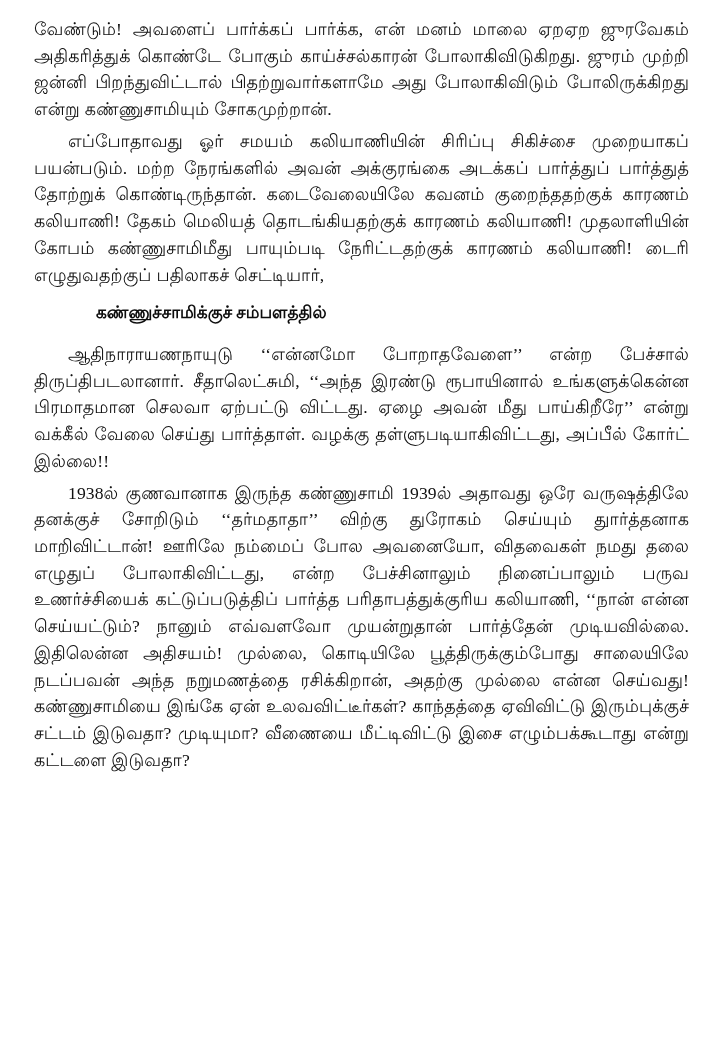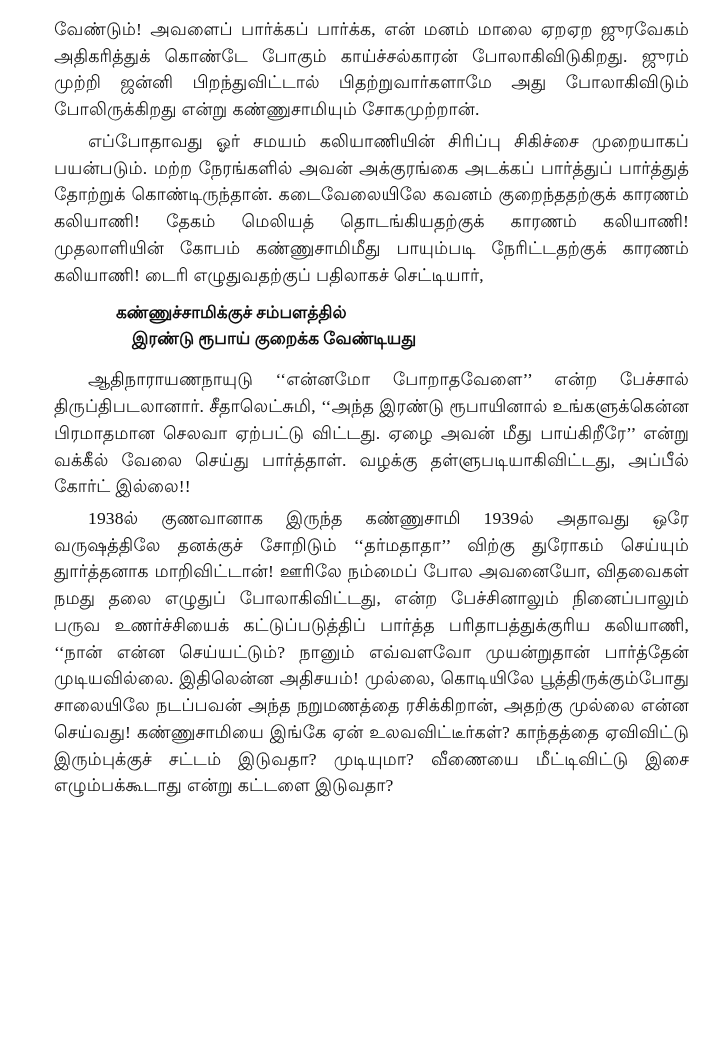--- a/index.html
+++ b/index.html
@@ -12,21 +12,21 @@
     height: 1058px;
     font-family: "Liberation Serif", "DejaVu Serif", serif;
     color: #121212;
     overflow: hidden;
   }
   .page {
     position: relative;
     width: 715px;
     height: 942px;
     box-sizing: border-box;
-    padding: 16px 26px 10px 54px;
+    padding: 16px 26px 10px 34px;
     background: #ffffff;
   }
   .para {
     margin: 0 0 0 0;
     font-size: 17.6px;
     line-height: 1.52;
     text-align: justify;
     text-justify: inter-word;
     letter-spacing: 0.1px;
     word-spacing: 0.5px;
@@ -56,21 +56,20 @@
 <div class="page">
 
   <p class="para">வேண்டும்! அவளைப் பார்க்கப் பார்க்க, என் மனம் மாலை ஏறஏற ஜுரவேகம் அதிகரித்துக் கொண்டே போகும் காய்ச்சல்காரன் போலாகிவிடுகிறது. ஜுரம் முற்றி ஜன்னி பிறந்துவிட்டால் பிதற்றுவார்களாமே அது போலாகிவிடும் போலிருக்கிறது என்று கண்ணுசாமியும் சோகமுற்றான்.</p>
 
   <div class="gap-sm"></div>
 
   <p class="para indent">எப்போதாவது ஓர் சமயம் கலியாணியின் சிரிப்பு சிகிச்சை முறையாகப் பயன்படும். மற்ற நேரங்களில் அவன் அக்குரங்கை அடக்கப் பார்த்துப் பார்த்துத் தோற்றுக் கொண்டிருந்தான். கடைவேலையிலே கவனம் குறைந்ததற்குக் காரணம் கலியாணி! தேகம் மெலியத் தொடங்கியதற்குக் காரணம் கலியாணி! முதலாளியின் கோபம் கண்ணுசாமிமீது பாயும்படி நேரிட்டதற்குக் காரணம் கலியாணி! டைரி எழுதுவதற்குப் பதிலாகச் செட்டியார்,</p>
 
   <div class="verse">
     <span class="vline l1">கண்ணுச்சாமிக்குச் சம்பளத்தில்</span>
-    <span class="vline l2">இரண்டு ரூபாய் குறைக்க வேண்டியது</span>
   </div>
 
 
   <div class="gap-sm"></div>
 
   <p class="para indent">ஆதிநாராயணநாயுடு ‘‘என்னமோ போறாதவேளை’’ என்ற பேச்சால் திருப்திபடலானார். சீதாலெட்சுமி, ‘‘அந்த இரண்டு ரூபாயினால் உங்களுக்கென்ன பிரமாதமான செலவா ஏற்பட்டு விட்டது. ஏழை அவன் மீது பாய்கிறீரே’’ என்று வக்கீல் வேலை செய்து பார்த்தாள். வழக்கு தள்ளுபடியாகிவிட்டது, அப்பீல் கோர்ட் இல்லை!!</p>
 
   <div class="gap-sm"></div>
 
   <p class="para indent">1938ல் குணவானாக இருந்த கண்ணுசாமி 1939ல் அதாவது ஒரே வருஷத்திலே தனக்குச் சோறிடும் ‘‘தர்மதாதா’’ விற்கு துரோகம் செய்யும் துார்த்தனாக மாறிவிட்டான்! ஊரிலே நம்மைப் போல அவனையோ, விதவைகள் நமது தலை எழுதுப் போலாகிவிட்டது, என்ற பேச்சினாலும் நினைப்பாலும் பருவ உணர்ச்சியைக் கட்டுப்படுத்திப் பார்த்த பரிதாபத்துக்குரிய கலியாணி, ‘‘நான் என்ன செய்யட்டும்? நானும் எவ்வளவோ முயன்றுதான் பார்த்தேன் முடியவில்லை. இதிலென்ன அதிசயம்! முல்லை, கொடியிலே பூத்திருக்கும்போது சாலையிலே நடப்பவன் அந்த நறுமணத்தை ரசிக்கிறான், அதற்கு முல்லை என்ன செய்வது! கண்ணுசாமியை இங்கே ஏன் உலவவிட்டீர்கள்? காந்தத்தை ஏவிவிட்டு இரும்புக்குச் சட்டம் இடுவதா? முடியுமா? வீணையை மீட்டிவிட்டு இசை எழும்பக்கூடாது என்று கட்டளை இடுவதா?</p>

